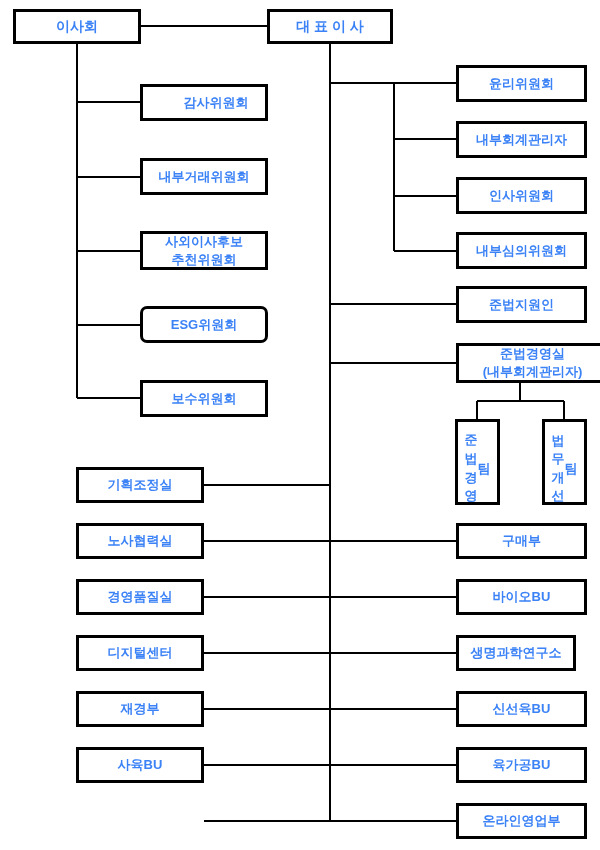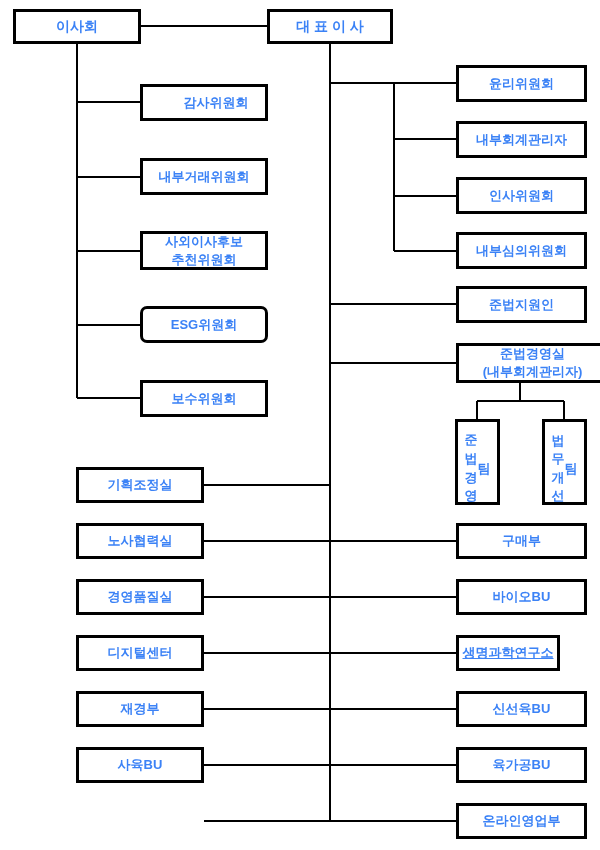--- a/index.html
+++ b/index.html
@@ -98,18 +98,18 @@
 
   <div class="box" style="left:76px; top:467px; width:128px; height:36px;">기획조정실</div>
   <div class="box" style="left:76px; top:523px; width:128px; height:36px;">노사협력실</div>
   <div class="box" style="left:76px; top:579px; width:128px; height:36px;">경영품질실</div>
   <div class="box" style="left:76px; top:635px; width:128px; height:36px;">디지털센터</div>
   <div class="box" style="left:76px; top:691px; width:128px; height:36px;">재경부</div>
   <div class="box" style="left:76px; top:747px; width:128px; height:36px;">사육BU</div>
 
   <div class="box" style="left:456px; top:523px; width:131px; height:36px;">구매부</div>
   <div class="box" style="left:456px; top:579px; width:131px; height:36px;">바이오BU</div>
-  <div class="box" style="left:456px; top:635px; width:104px; height:36px;text-decoration:underline;">생명과학연구소</div>
+  <div class="box" style="left:456px; top:635px; width:120px; height:36px;">생명과학연구소</div>
   <div class="box" style="left:456px; top:691px; width:131px; height:36px;">신선육BU</div>
   <div class="box" style="left:456px; top:747px; width:131px; height:36px;">육가공BU</div>
   <div class="box" style="left:456px; top:803px; width:131px; height:36px;">온라인영업부</div>
 
 </div>
 
 </body></html>

